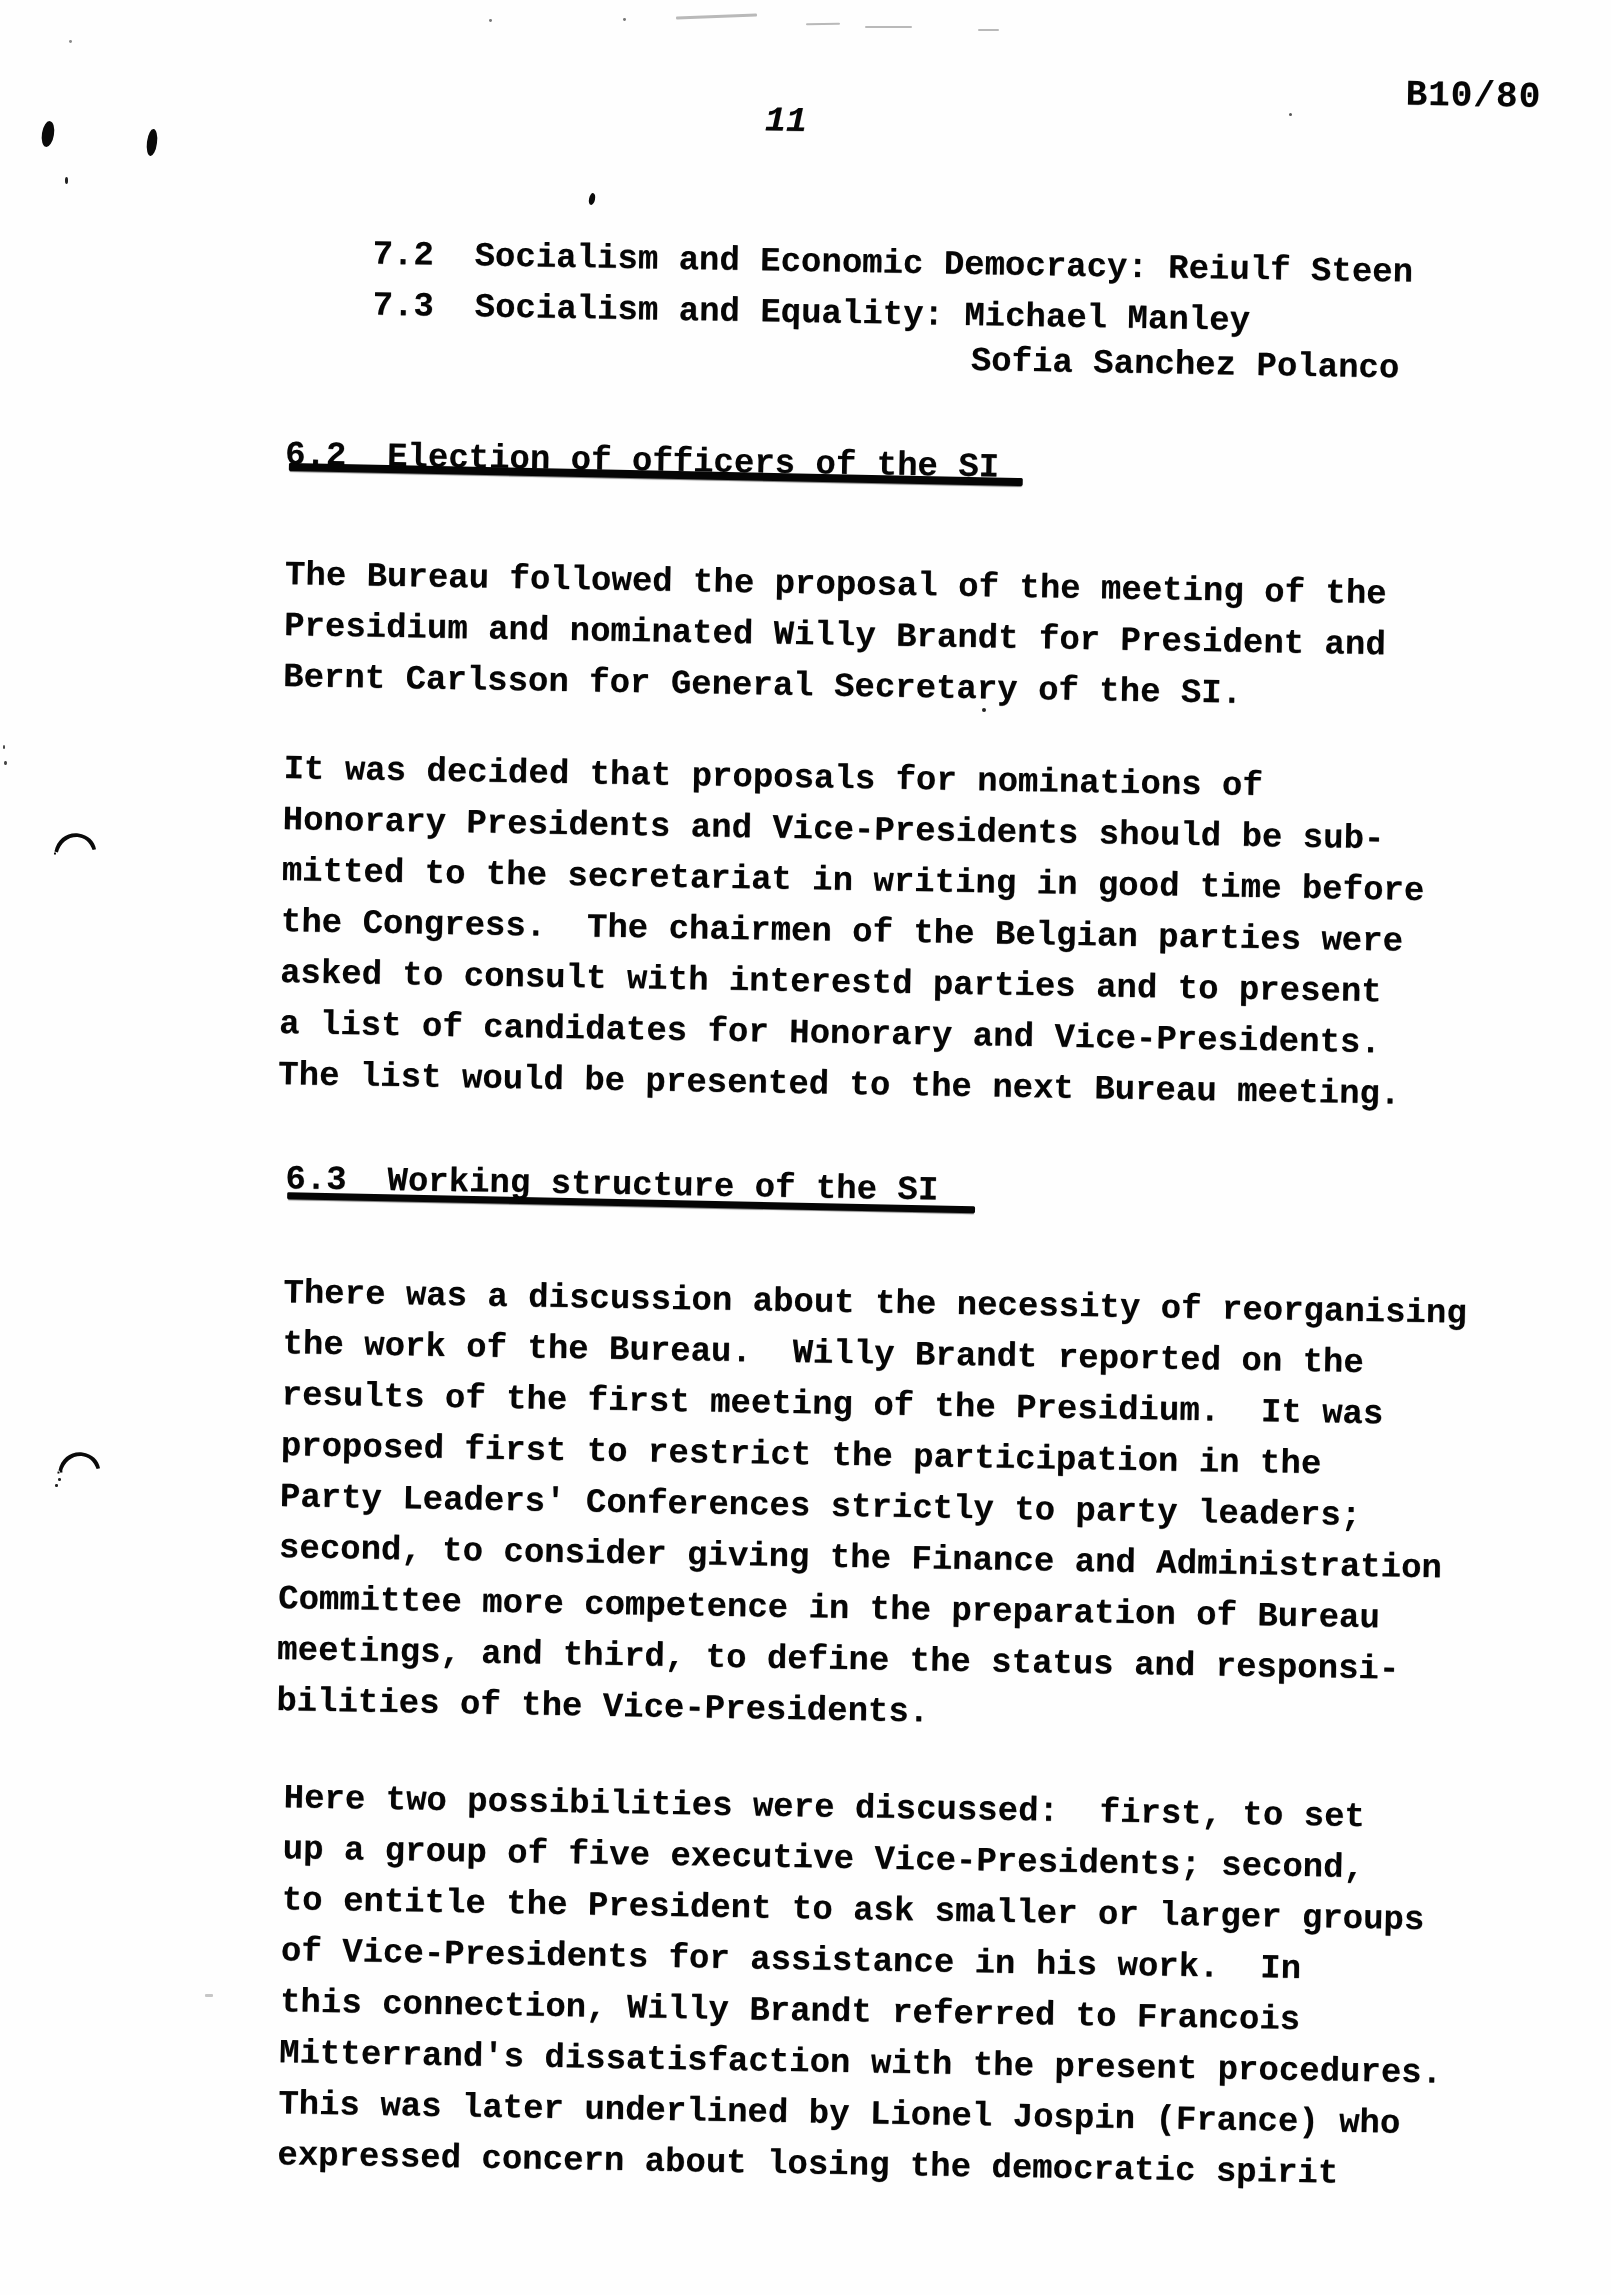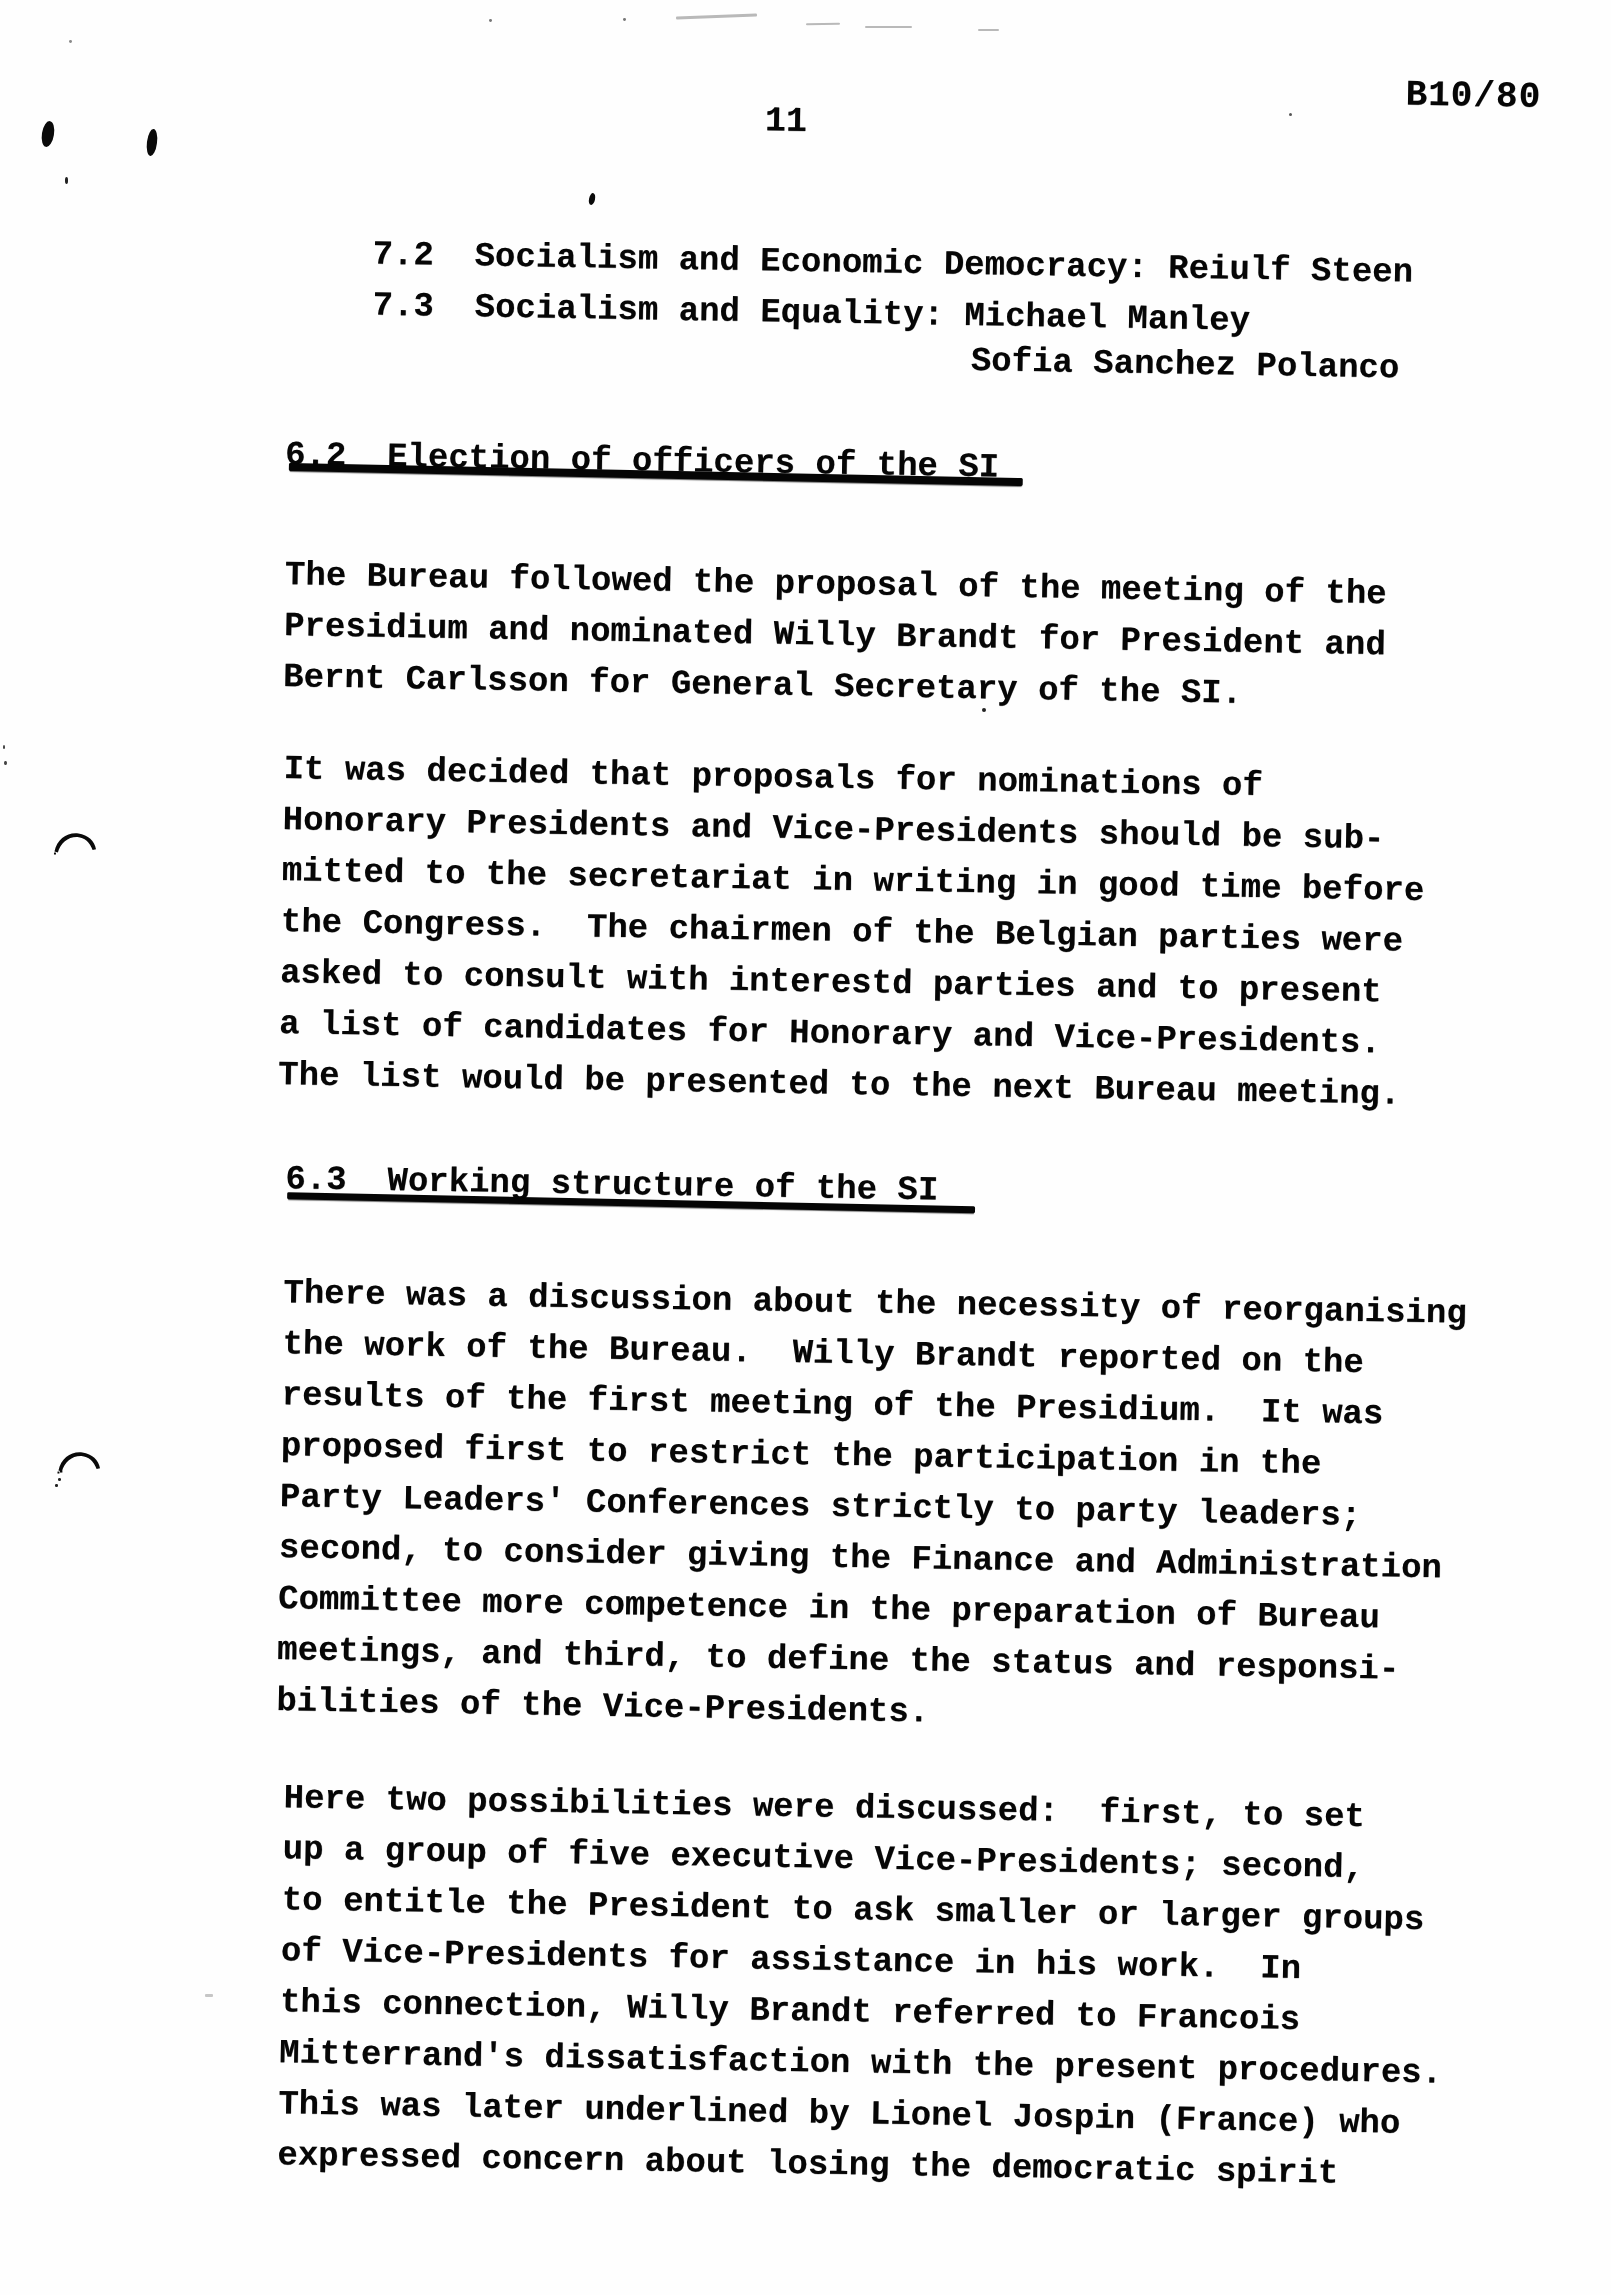--- a/index.html
+++ b/index.html
@@ -84,21 +84,21 @@
       <path d="M3,44 C8,18 30,4 52,7 C72,10 85,22 88,39 L81,41 C76,25 64,15 50,14 C32,13 15,26 10,46 Z" fill="#0a0a0a"></path>
       <rect x="6" y="44" width="5" height="4" fill="#0a0a0a"></rect>
       <rect x="1" y="52" width="4" height="4" fill="#0a0a0a" transform="translate(0,-6)"></rect>
     </svg>
   </div>
   <div class="speck" style="left:58px; top:1478px; width:2.9px; height:2.5px;"></div>
   <div class="speck" style="left:55px; top:1484px; width:2.5px; height:2.5px;"></div>
 
   <div class="typeset">
 
-    <div class="abs page-num" style="left:767px; top:88px;">11</div>
+    <div class="abs page-num" style="left:767px; top:88px;font-style:italic;">11</div>
 
     <div class="abs doc-ref" style="left:1407px; top:50px;">B10/80</div>
 
     <div class="abs agenda-line" style="left:377px; top:229px;">
       <span class="num-cell">7.2</span><span>Socialism and Economic Democracy: Reiulf Steen</span>
     </div>
     <div class="abs agenda-line" style="left:378px; top:280px;">
       <span class="num-cell">7.3</span><span>Socialism and Equality: Michael Manley</span>
     </div>
     <div class="abs agenda-line" style="left:977px; top:325px;">Sofia Sanchez Polanco</div>

